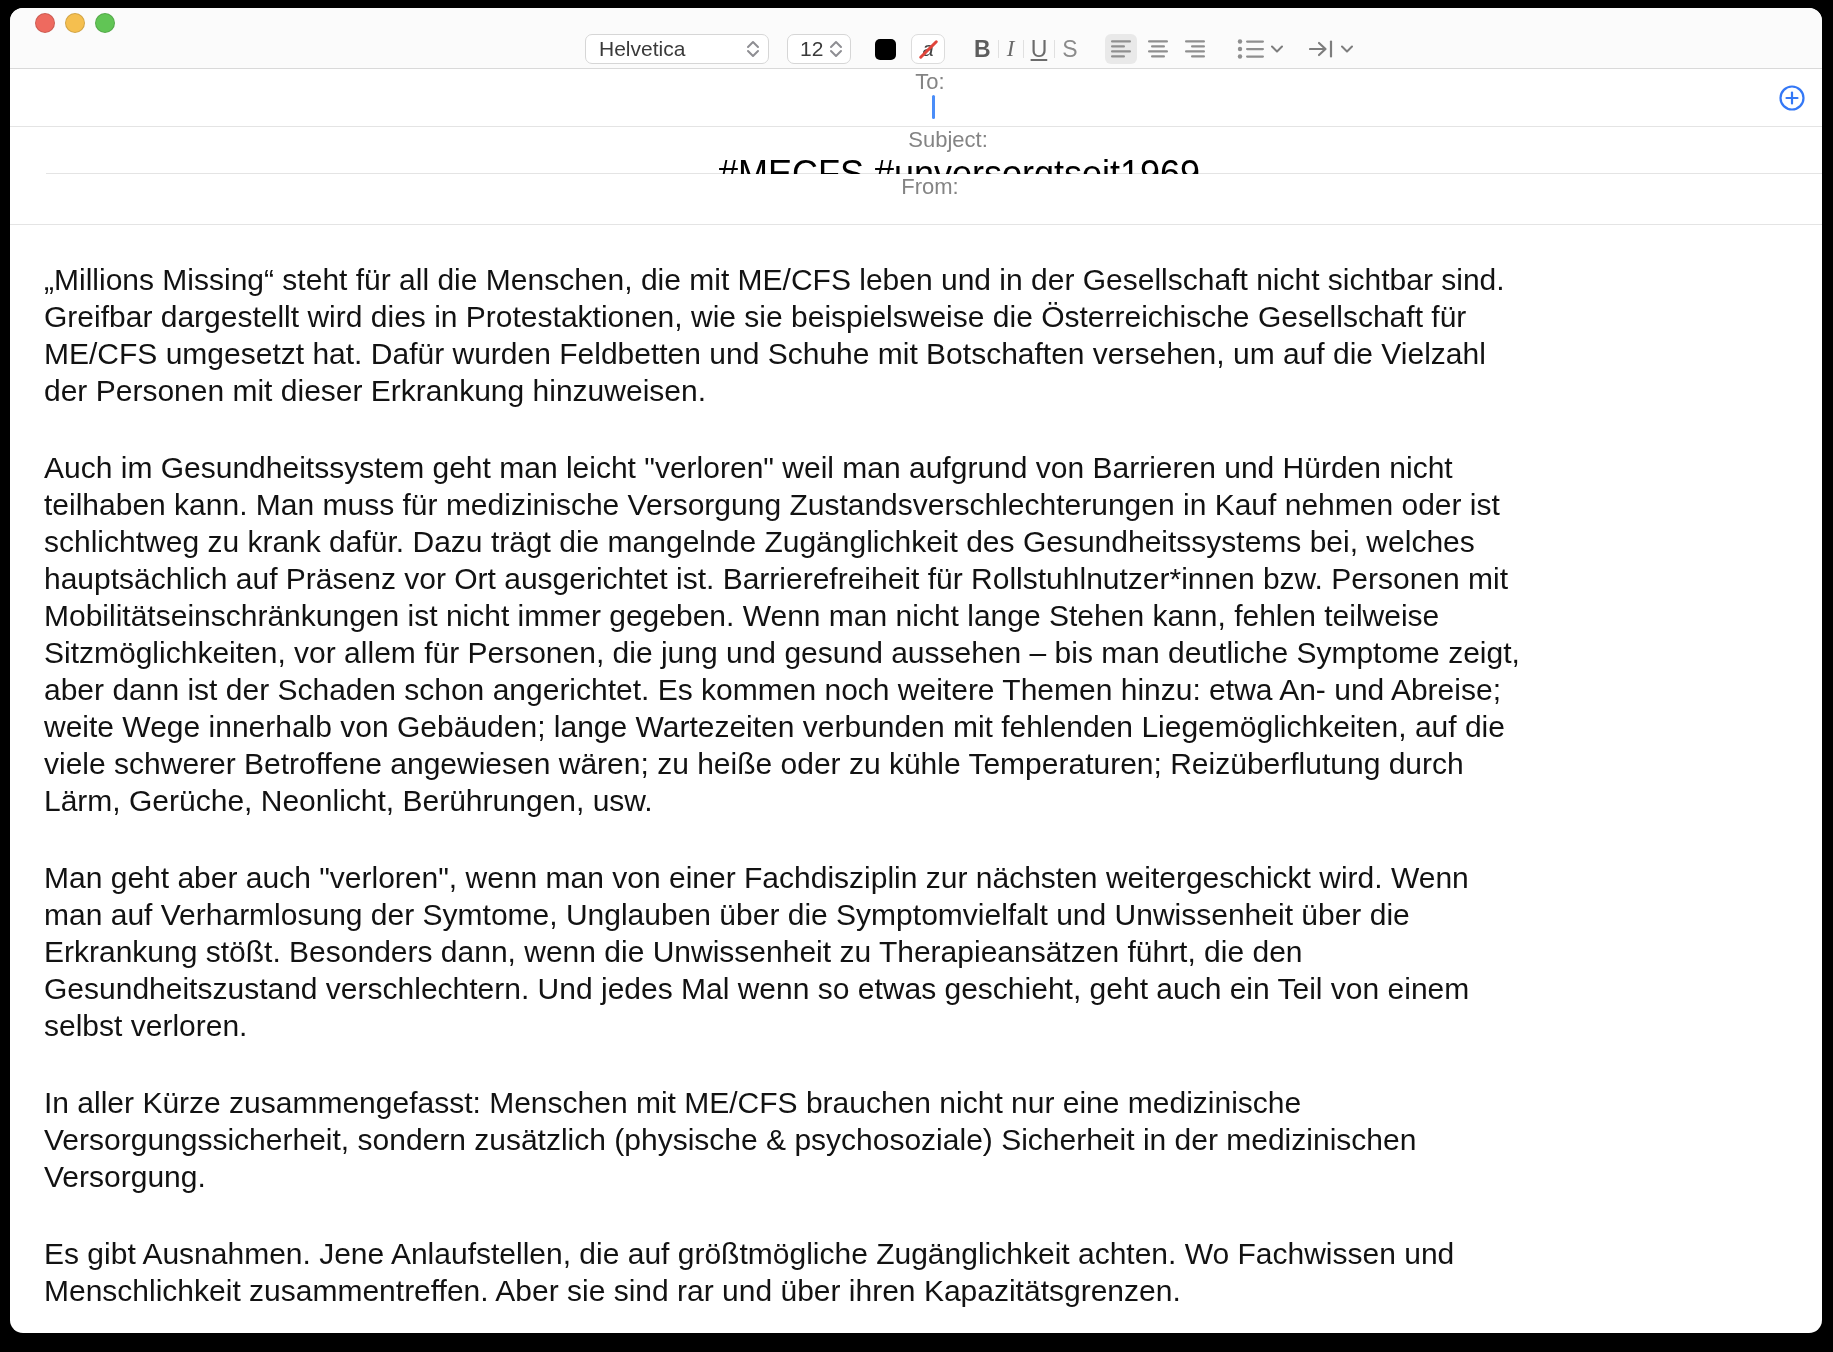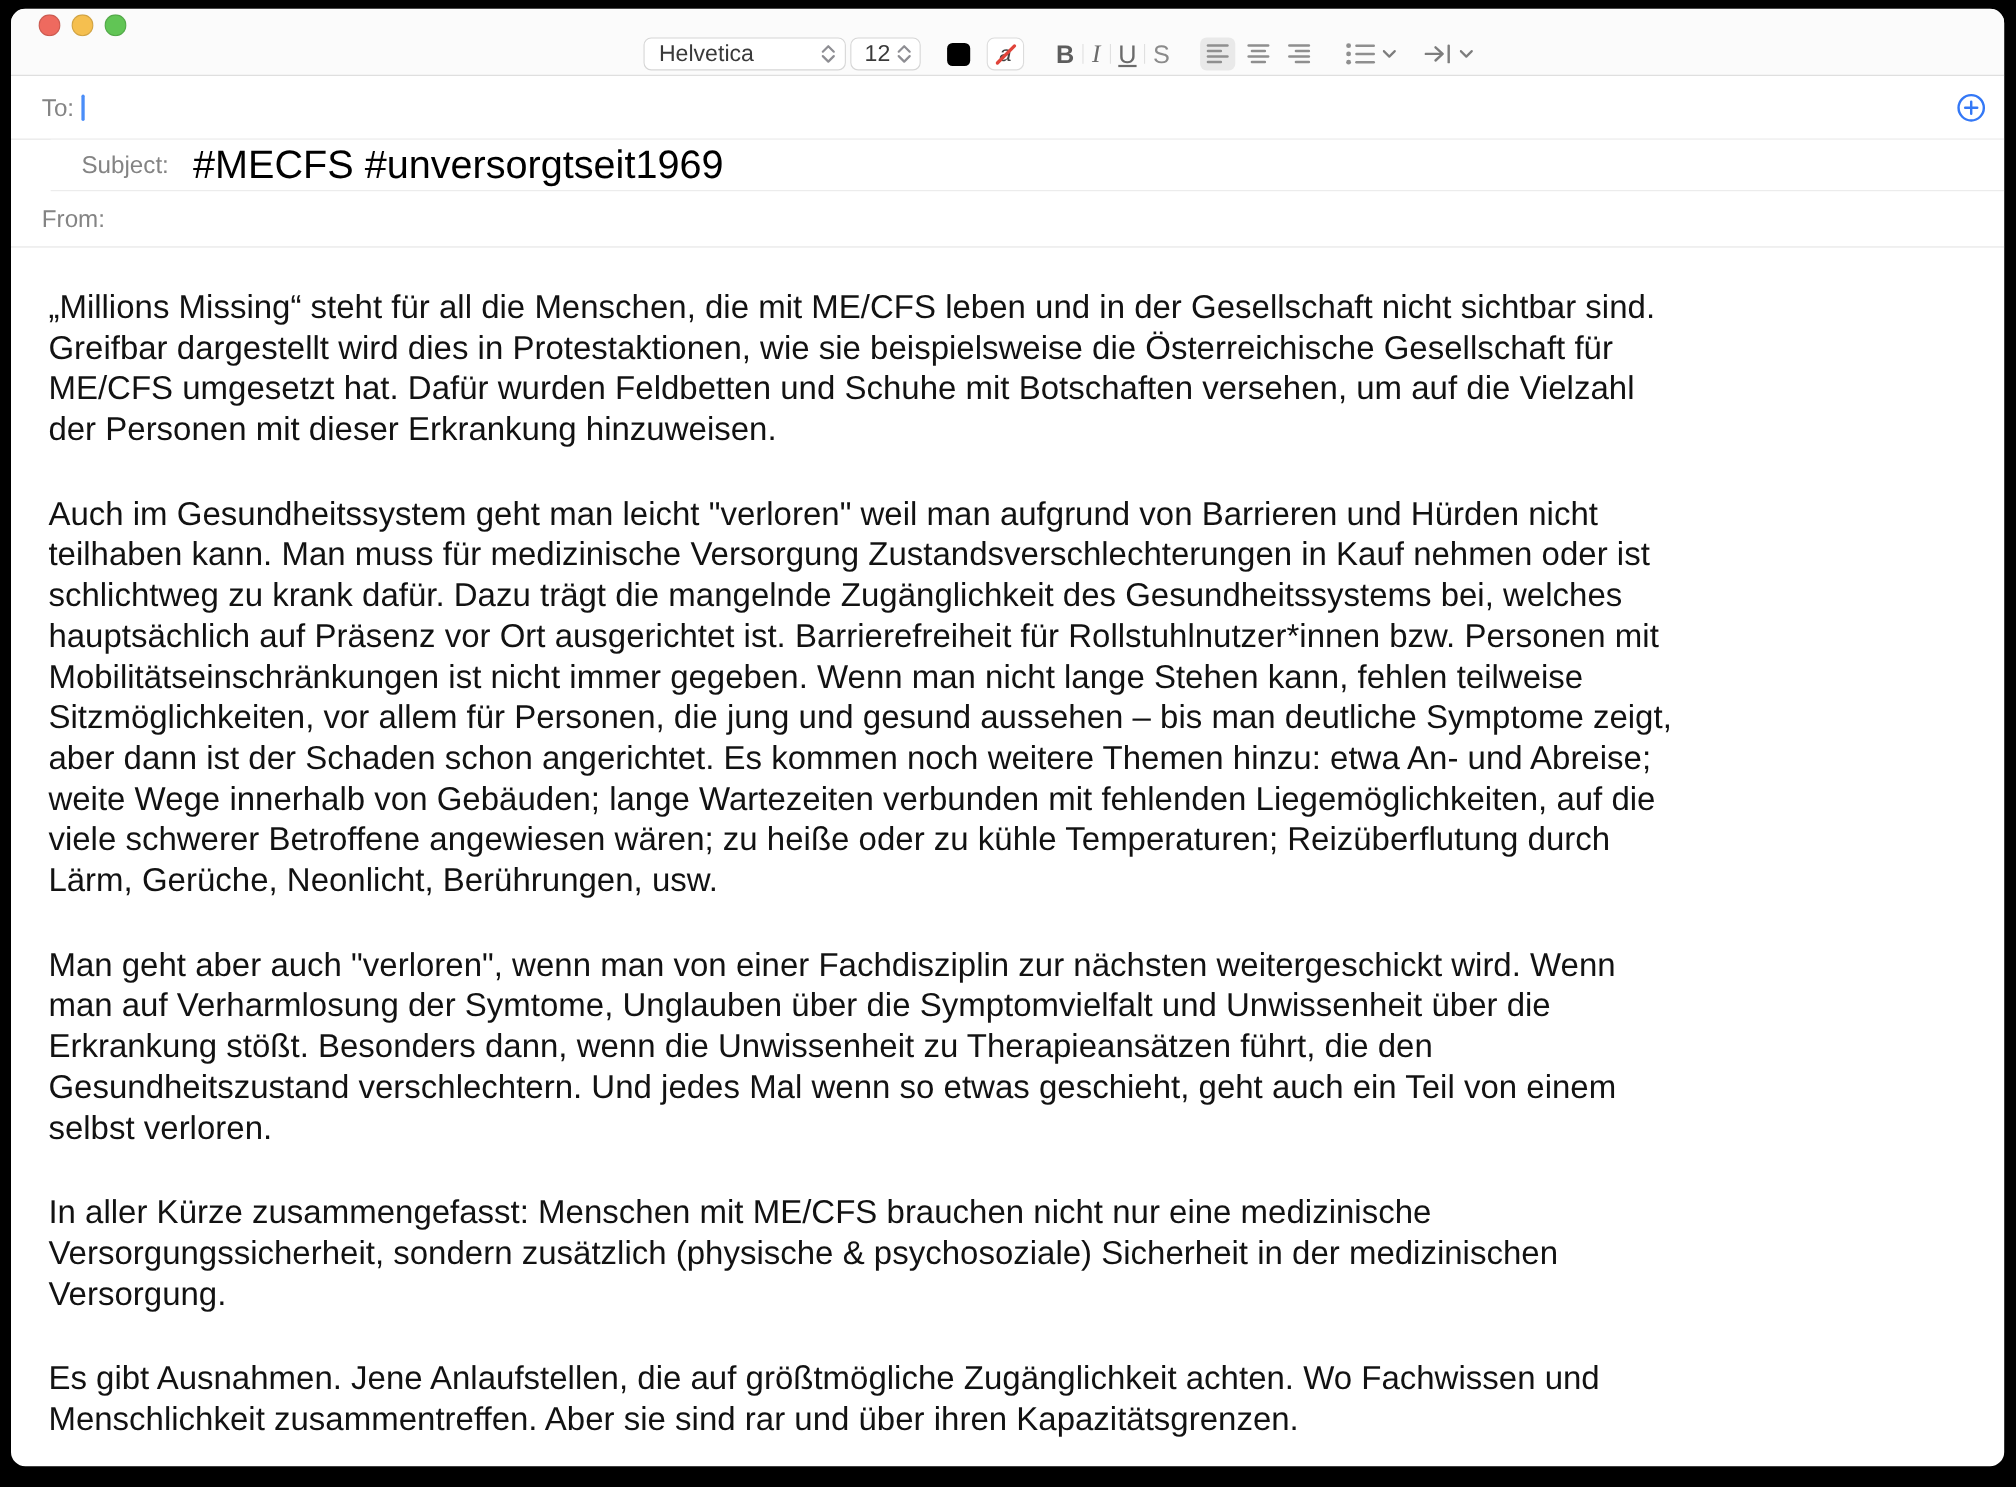--- a/index.html
+++ b/index.html
@@ -23,21 +23,21 @@
   .tl.red{background:#ee6a5f;}
   .tl.yellow{background:#f5bf4f;}
   .tl.green{background:#61c555;}
   .toolbar{position:absolute;left:575px;top:26px;height:30px;display:flex;align-items:center;}
   .select{
     height:30px;box-sizing:border-box;border:1px solid #d6d6d6;border-radius:7px;background:#fff;
     display:flex;align-items:center;justify-content:space-between;
     font-size:21px;color:#3a3a3a;cursor:default;
   }
   .font-select{width:184px;padding:0 8px 0 13px;}
-  .size-select{width:64px;padding:0 7px 0 12px;margin-left:4px;justify-content:space-between;}
+  .size-select{width:64px;padding:0 7px 0 12px;margin-left:18px;justify-content:space-between;}
   .color-well{width:21px;height:21px;background:#000;border-radius:5px;border:none;margin-left:24px;padding:0;}
   .highlight-btn{
     width:34px;height:30px;box-sizing:border-box;border:1px solid #dcdcdc;border-radius:7px;background:#fff;
     margin-left:15px;position:relative;display:flex;align-items:center;justify-content:center;
     font-style:italic;font-size:20px;color:#444;padding:0;
   }
   .highlight-slash{position:absolute;width:25px;height:3px;background:#e0443a;transform:rotate(-45deg);border-radius:2px;}
   .fmt-group{display:flex;align-items:center;margin-left:22px;}
   .fmt-btn{
     min-width:24px;height:28px;display:flex;align-items:center;justify-content:center;
@@ -47,21 +47,21 @@
   .fmt-btn.bold{font-weight:700;color:#5d5d5d;}
   .fmt-btn.italic{font-style:italic;font-family:"Liberation Serif",serif;}
   .fmt-btn.underline{text-decoration:underline;}
   .fmt-btn.strike{color:#8b8b8b;}
   .fmt-divider{width:1px;height:18px;background:#e0e0e0;}
   .align-group{display:flex;align-items:center;gap:5px;margin-left:20px;}
   .align-btn{width:32px;height:30px;display:flex;align-items:center;justify-content:center;border:none;background:none;border-radius:6px;padding:0;}
   .align-btn.selected{background:#e9e9e9;}
   .dd-btn{display:flex;align-items:center;gap:6px;margin-left:26px;background:none;border:none;padding:0;}
   
-  .field-row{position:relative;display:flex;align-items:center;border-bottom:1px solid #e4e4e4;background:#fff;padding-left:28px;}
+  .field-row{position:relative;display:flex;align-items:center;border-bottom:1px solid #e4e4e4;background:#fff;padding-left:28px;flex-direction:column;}
   .to-row{height:57px;}
   .subject-row{height:46px;margin-left:36px;}
   .from-row{height:50px;}
   .field-label{font-size:22px;color:#848484;}
   .caret{width:3px;height:24px;background:#4a8df8;margin-left:7px;border-radius:1.5px;}
   .subject-value{font-size:36px;color:#000;margin-left:22px;white-space:nowrap;}
   .plus-btn{position:absolute;right:16px;top:50%;transform:translateY(-50%);width:28px;height:28px;background:none;border:none;padding:0;}
   
   .body-area{padding:36px 30px 0 34px;background:#fff;cursor:text;}
   .body-area p{

